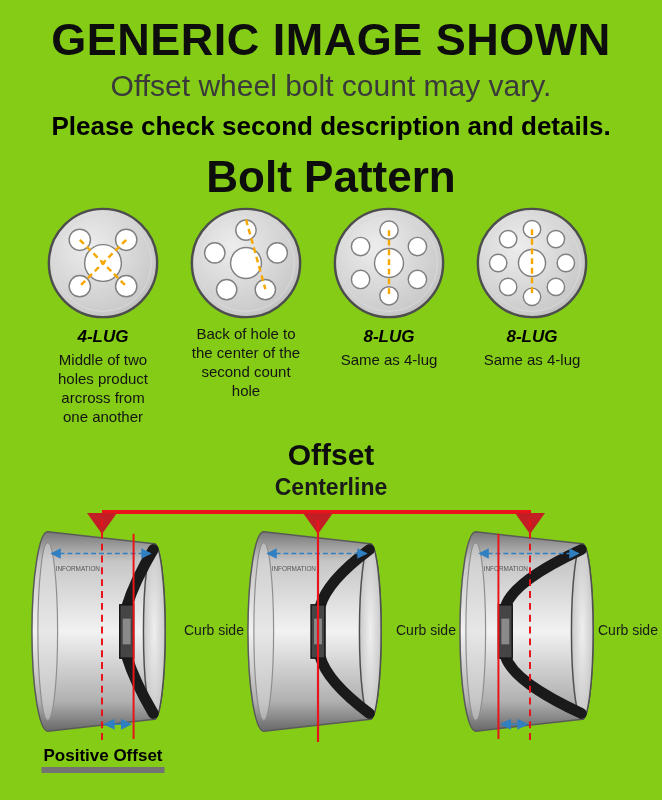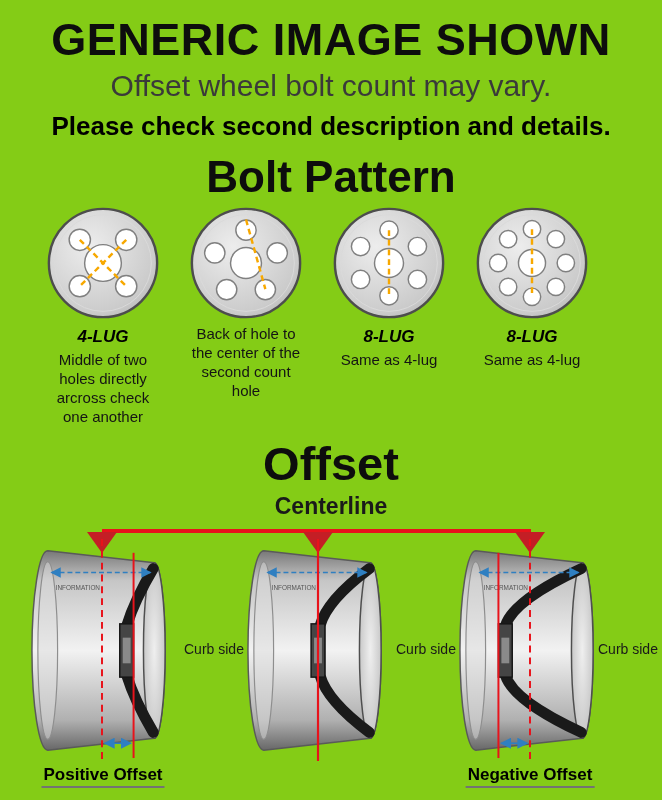--- a/index.html
+++ b/index.html
@@ -14,41 +14,41 @@
     letter-spacing:0.5px;color:#0d0d0d;
   }
   .subtitle{margin:4px 0 0;font-size:30px;line-height:1.15;font-weight:400;color:#3a3a3a;}
   .note{margin:8px 0 0;font-size:26px;line-height:1.2;font-weight:700;color:#000;}
   .bolt-title{margin:10px 0 2px;font-size:44px;line-height:1.15;font-weight:800;color:#0d0d0d;}
   .lug-row{display:flex;gap:3px;padding-left:33px;margin-top:0;}
   .lug{width:140px;text-align:center;}
   .lug-svg{width:116px;height:116px;display:block;margin:0 auto;}
   .lug-label{font-size:17px;font-weight:700;margin-top:6px;color:#000;font-style:italic;}
   .lug-desc{font-size:15px;line-height:1.27;margin:3px auto 0;width:112px;color:#141414;}
-  .offset-title{margin:12px 0 0;font-size:47px;line-height:1.12;font-weight:800;color:#0d0d0d;}
+  .offset-title{margin:12px 0 0;font-size:30px;line-height:1.12;font-weight:800;color:#0d0d0d;}
   .offset-area{position:relative;height:306px;margin-top:0;}
   .centerline-label{
     position:absolute;top:2px;left:0;width:100%;text-align:center;
     font-size:23px;font-weight:700;color:#1a1a1a;
   }
   .red-line{position:absolute;top:38px;left:102px;width:429px;height:4px;background:#e8131b;}
   .tri{
     position:absolute;top:41px;width:0;height:0;
     border-left:15px solid transparent;border-right:15px solid transparent;
     border-top:21px solid #c41e25;
   }
   .tri1{left:87px;} .tri2{left:303px;} .tri3{left:515px;}
   .xw{position:absolute;top:48px;width:148px;height:222px;overflow:visible;}
   .xw1{left:28px;} .xw2{left:244px;} .xw3{left:456px;}
   .curb{position:absolute;top:150px;font-size:14px;color:#1a1a1a;white-space:nowrap;}
   .curb1{left:184px;} .curb2{left:396px;} .curb3{left:598px;}
   .offset-label{
     position:absolute;top:274px;transform:translateX(-50%);
     font-size:17px;font-weight:700;color:#000;
-    border-bottom:2px solid #737373;padding:0 2px 1px;white-space:nowrap;
+    border-bottom:6px solid #737373;padding:0 2px 1px;white-space:nowrap;
   }
   .ol1{left:103px;} .ol2{left:318px;} .ol3{left:530px;}
 </style>
 </head>
 <body>
 
 <div class="page">
 
   <svg width="0" height="0" style="position:absolute" aria-hidden="true">
     <defs>
@@ -93,21 +93,21 @@
               <circle cx="84" cy="36" r="11"></circle>
             <circle cx="36" cy="84" r="11"></circle>
               <circle cx="84" cy="84" r="11"></circle>
           </g>
           <g stroke="#f7a800" stroke-width="2.5" stroke-dasharray="6 4" fill="none">
             <line x1="36" y1="36" x2="84" y2="84"></line>
             <line x1="84" y1="36" x2="36" y2="84"></line>
           </g>
         </svg>
         <div class="lug-label">4-LUG</div>
-        <div class="lug-desc">Middle of two holes directly arcross check one another</div>
+        <div class="lug-desc">Middle of two holes product arcross from one another</div>
       </div>
 
       <div class="lug">
         <svg class="lug-svg" viewBox="0 0 120 120">
           <circle cx="60" cy="60" r="56" fill="url(#wheelG)" stroke="#4d4d4d" stroke-width="2.5"></circle>
           <circle cx="60" cy="60" r="50" fill="none" stroke="#dadada" stroke-width="1"></circle>
           <circle cx="60" cy="60" r="16" fill="#ffffff" stroke="#808080" stroke-width="1.5"></circle>
           <g fill="#ffffff" stroke="#808080" stroke-width="1.5">
             <circle cx="60" cy="26" r="10.5"></circle>
             <circle cx="92.3" cy="49.5" r="10.5"></circle>
@@ -211,17 +211,16 @@
         <line x1="75" y1="0" x2="75" y2="225" stroke="#e8131b" stroke-width="2" stroke-dasharray="7 5"></line>
         <line x1="43" y1="14" x2="43" y2="222" stroke="#e8131b" stroke-width="2"></line>
         <line x1="46" y1="207" x2="72" y2="207" stroke="#2f7fc1" stroke-width="1.6" marker-start="url(#arr)" marker-end="url(#arr)"></line>
       </svg>
 
       <span class="curb curb1">Curb side</span>
       <span class="curb curb2">Curb side</span>
       <span class="curb curb3">Curb side</span>
 
       <span class="offset-label ol1">Positive Offset</span>
-      <span class="offset-label ol3">Negative Offset</span>
     </div>
   </section>
 
 </div>
 
 </body></html>

